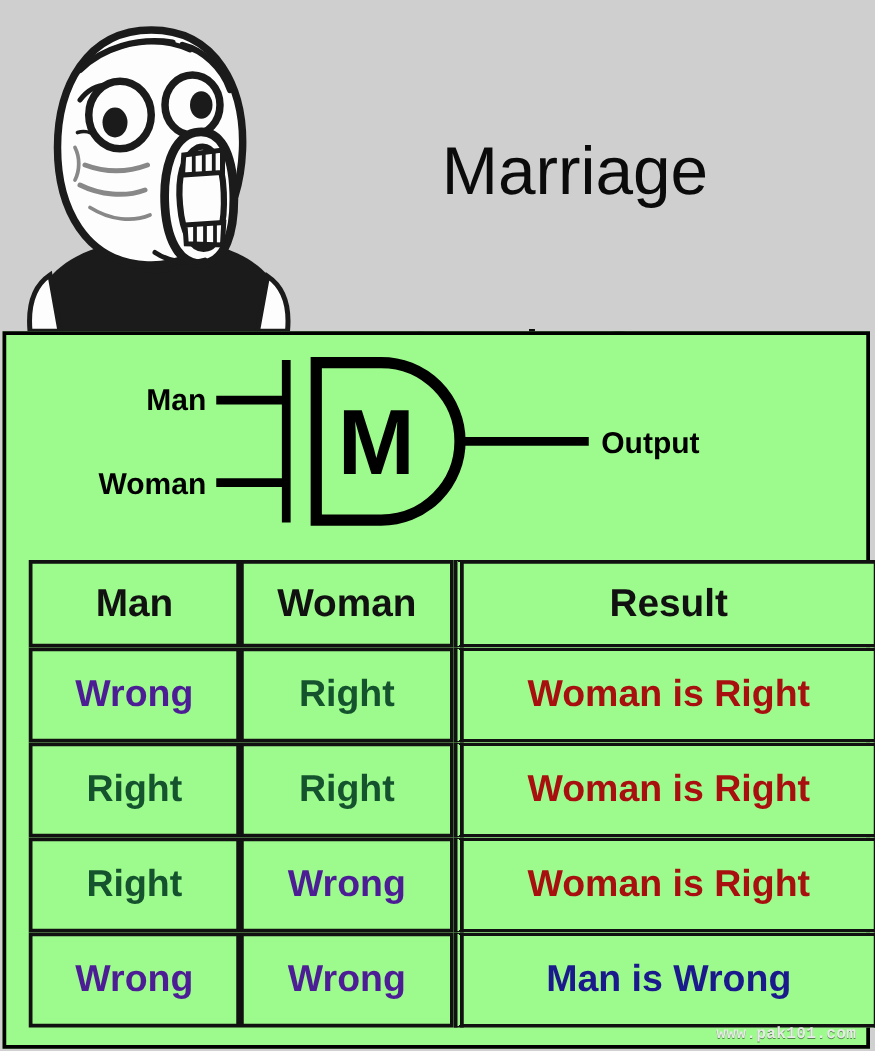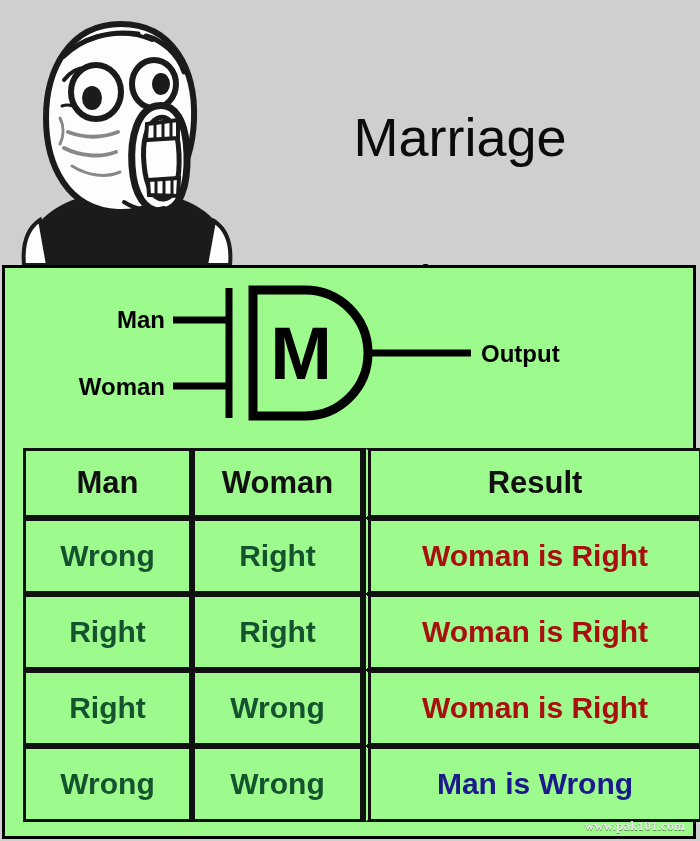--- a/index.html
+++ b/index.html
@@ -95,36 +95,36 @@
   #truth-table .col-woman{ width: 165px; }
   #truth-table .col-res  { width: 328px; }
   
   #truth-table .col-res-cell { border-left: 8px double #111111; }
 
   #truth-table thead th {
     height: 64px;
     font-size: 31px;
     color: #111111;
   }
-  .v-wrong { color: #14532d; }
+  .v-wrong { color: #4c1d95; }
   .v-right { color: #14532d; }
   .r-woman { color: #a81010; }
   .r-man   { color: #1a1a8c; }
 
   
   #watermark {
     position: absolute;
     right: 8px;
     bottom: 2px;
     font-size: 13px;
     font-weight: bold;
     color: #e9e9e9;
     text-shadow: 0 1px 0 rgba(0,0,0,0.45);
     letter-spacing: 0.2px;
-    font-family: Liberation Serif, serif;
+    font-family: Liberation Mono, monospace;
   }
 </style>
 </head>
 <body>
 
 <div id="meme">
 
   <div id="header-band">
 
     <div id="rage-face">

